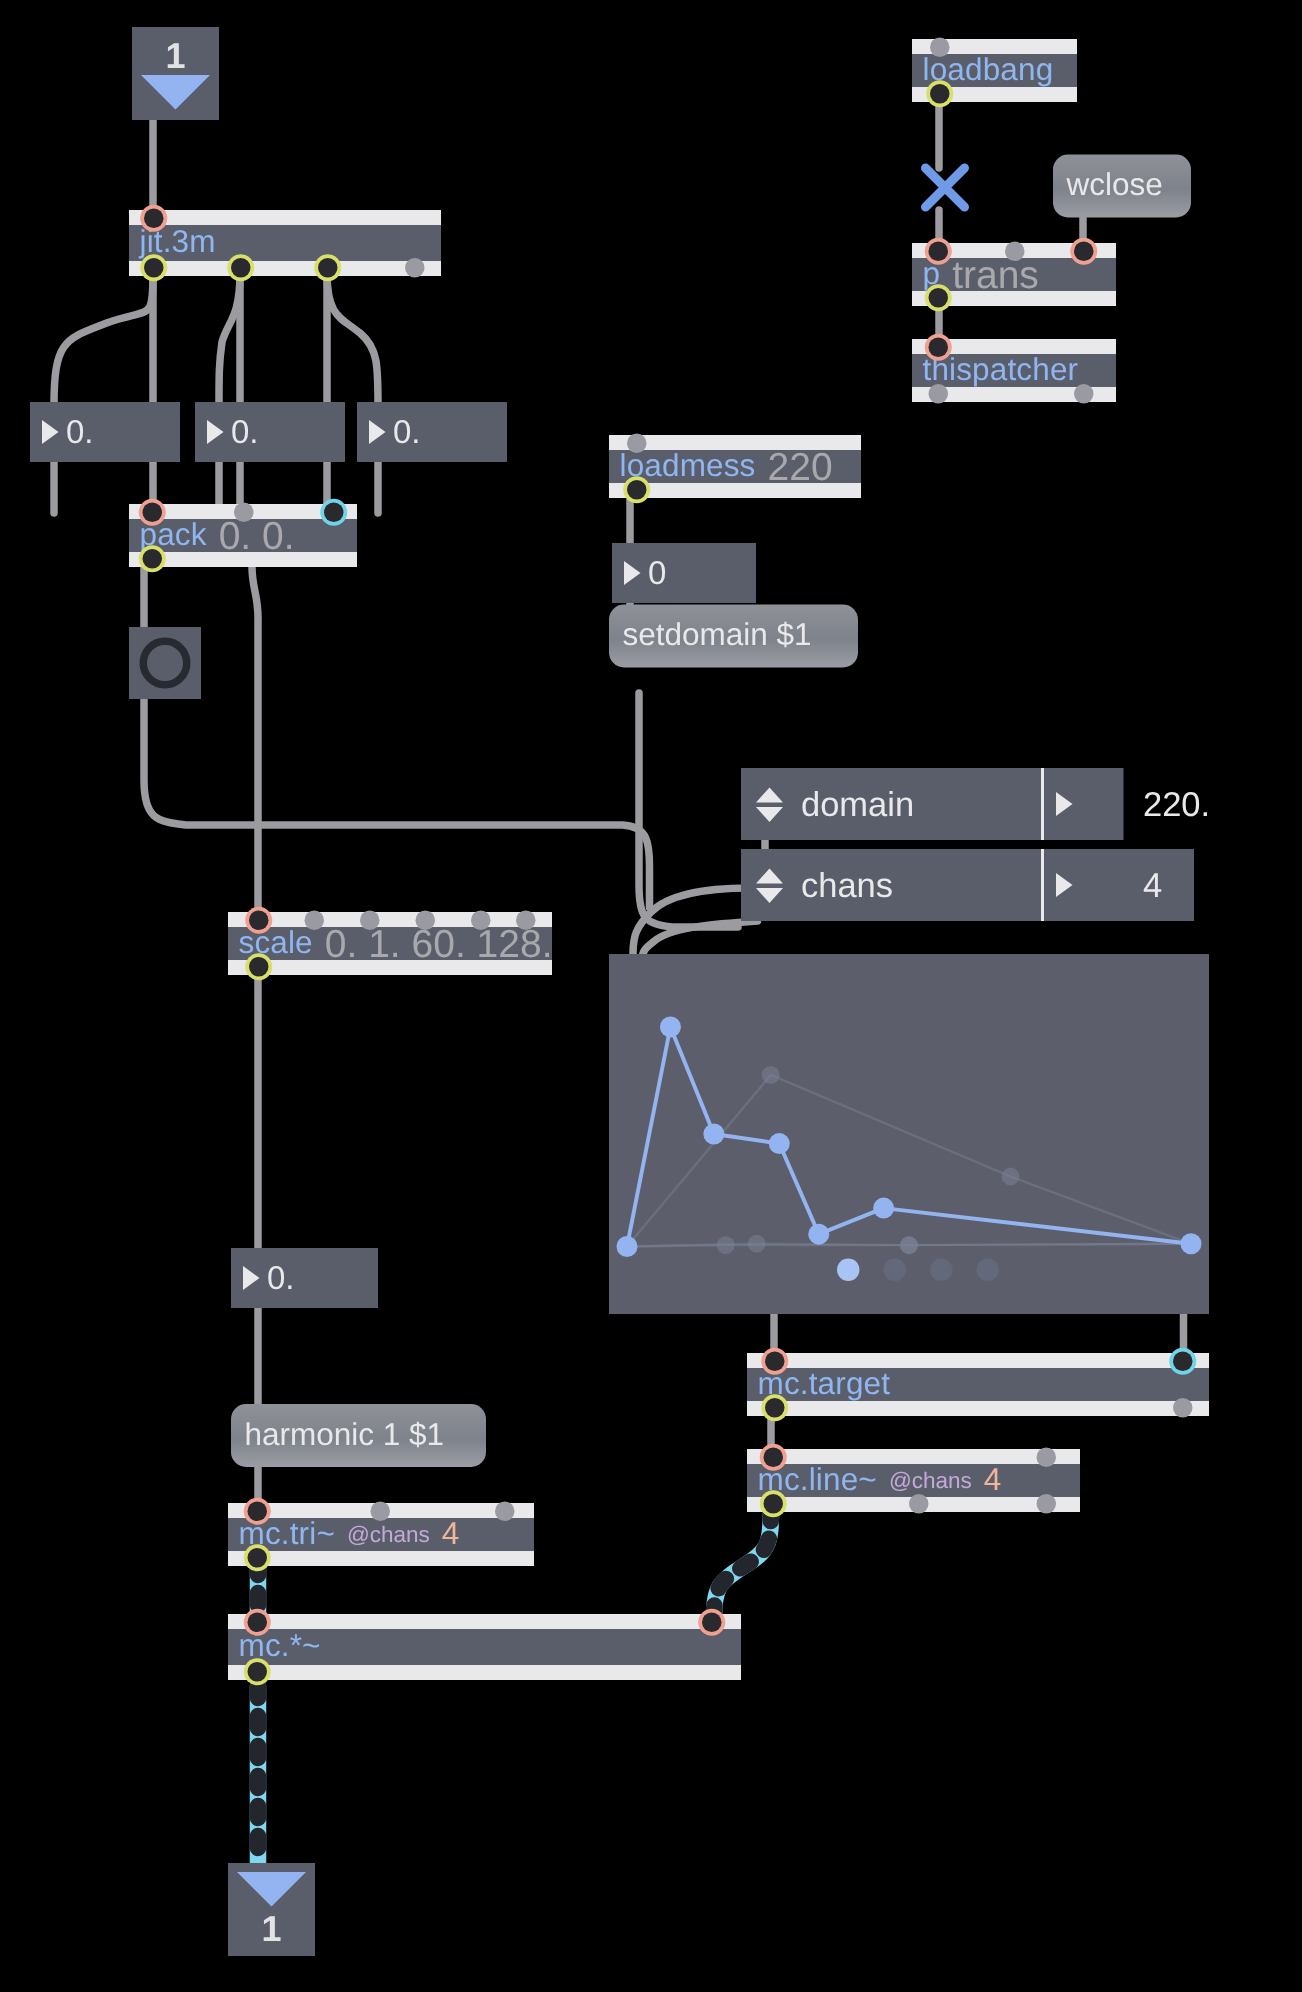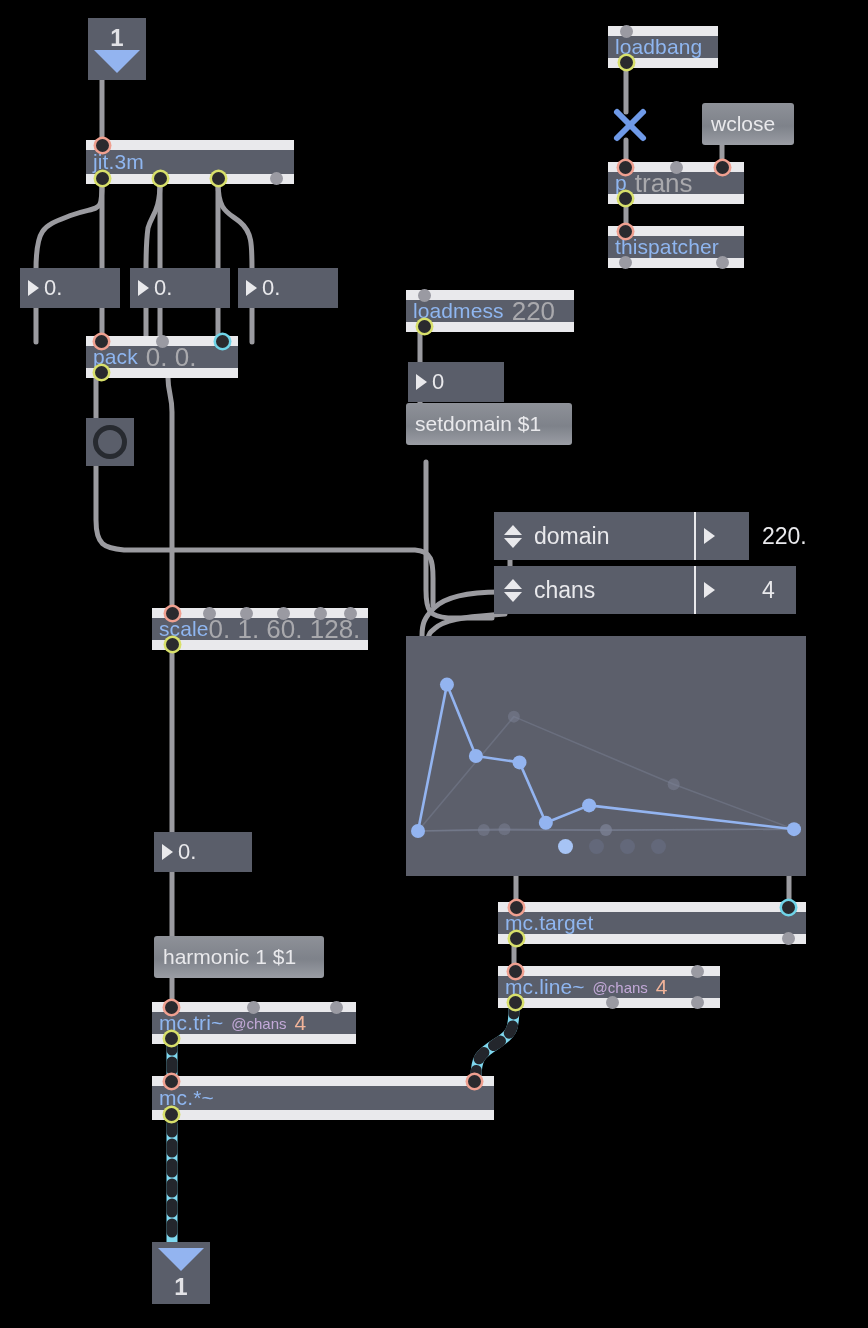--- a/index.html
+++ b/index.html
@@ -28,21 +28,21 @@
   
   .io{position:absolute;width:13px;height:13px;border-radius:50%;background:#2a2a2e;}
   .io.hot{box-shadow:0 0 0 2.5px #f0a090;}
   .io.sig{box-shadow:0 0 0 2.5px #6fd4e8;}
   .io.yel{box-shadow:0 0 0 2.5px #d8e06a;}
   .io.cold{background:#9a9aa2;box-shadow:none;}
   .io.tin{top:-1px;}
   .io.tout{bottom:-1px;}
 
   
-  .msg{position:absolute;box-sizing:border-box;border-radius:3px;
+  .msg{position:absolute;box-sizing:border-box;border-radius:10px;
        background:linear-gradient(180deg,#8e9198 0%,#7e828a 55%,#9a9da4 100%);
        display:flex;align-items:center;padding-left:9px;color:#e9e9ec;font-size:21px;white-space:nowrap;}
 
   
   .num{position:absolute;box-sizing:border-box;background:#5a5e6a;
        display:flex;align-items:center;color:#e9e9ec;font-size:22px;}
   .num .tri{width:0;height:0;border-left:11px solid #e9e9ec;
             border-top:8px solid transparent;border-bottom:8px solid transparent;margin-left:8px;margin-right:5px;}
 
   
@@ -295,21 +295,21 @@
       <span class="tri"></span>
       <span>4</span>
     </span>
   </div>
 
   <div class="obj" style="left:152px;top:608px;width:216px;height:42px;">
     <div class="rail top"></div>
     <div class="rail bot"></div>
     <div class="body">
       <span class="nm">scale</span>
-      <span class="arg" style="">0. 1. 60. 128.</span>
+      <span class="arg" style="margin-left:8px;">0. 1. 60. 128.</span>
     </div>
     <span class="io hot tin" style="left:14px;"></span>
     <span class="io cold tin" style="left:51px;"></span>
     <span class="io cold tin" style="left:88px;"></span>
     <span class="io cold tin" style="left:125px;"></span>
     <span class="io cold tin" style="left:162px;"></span>
     <span class="io cold tin" style="left:192px;"></span>
     <span class="io yel tout" style="left:14px;"></span>
   </div>
 

